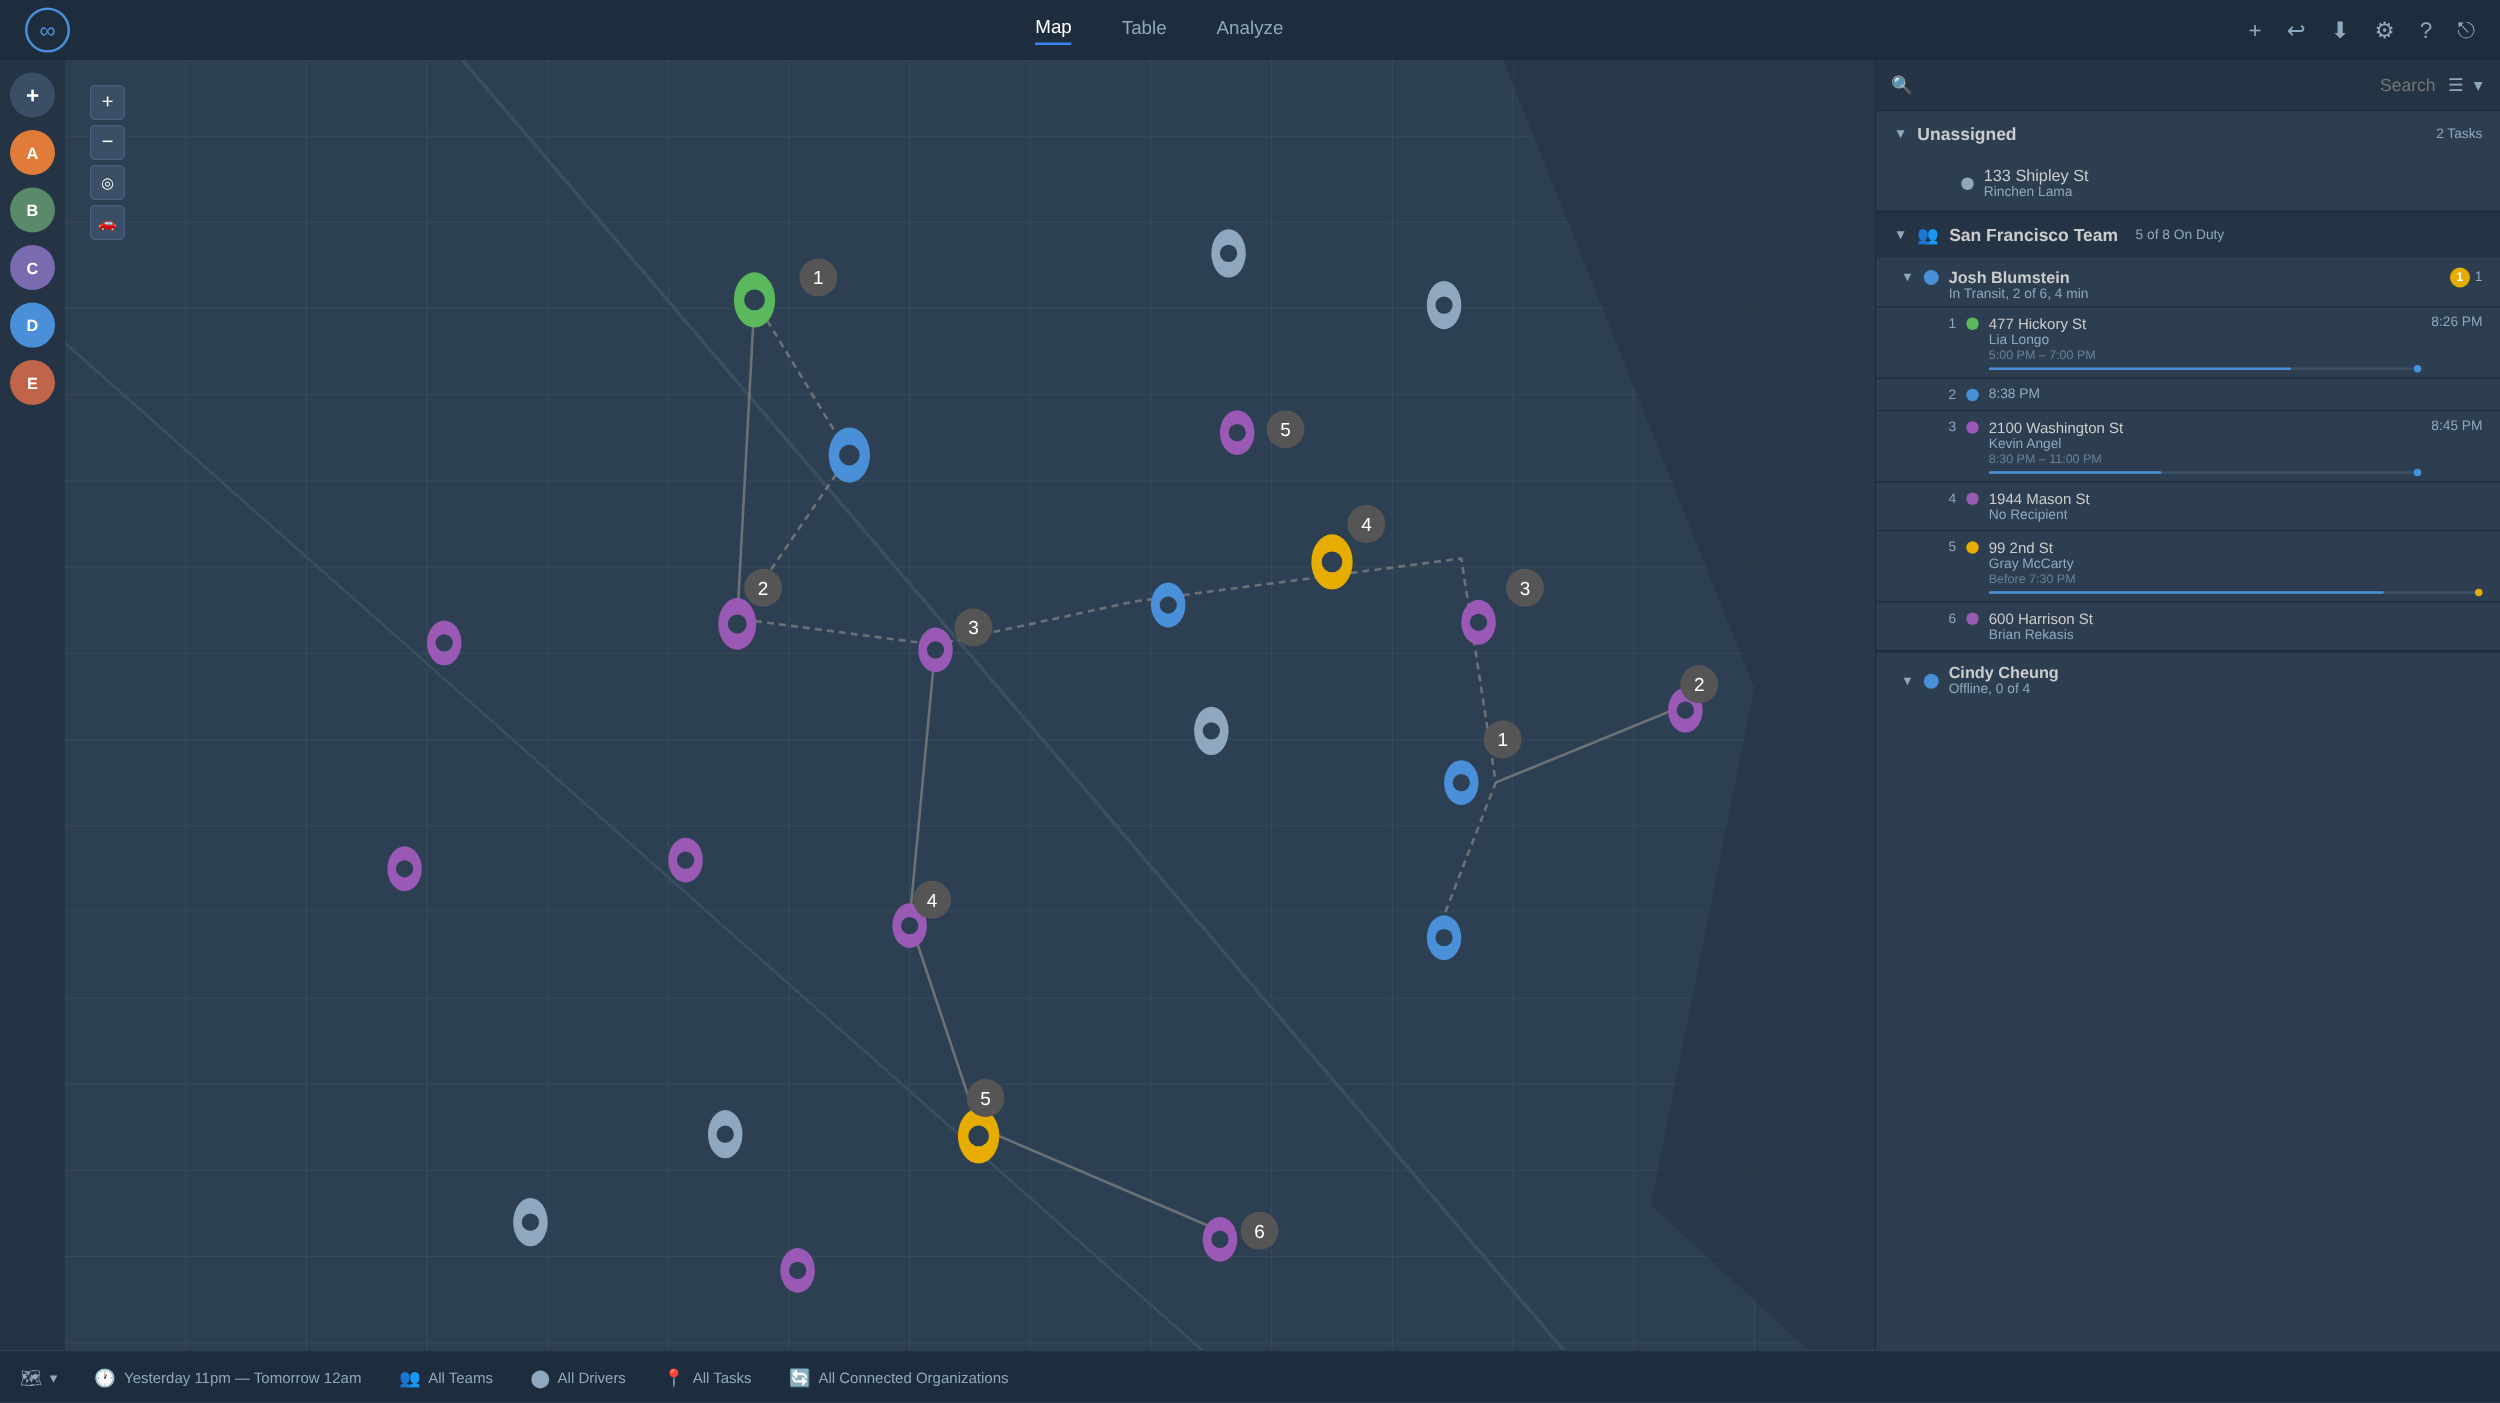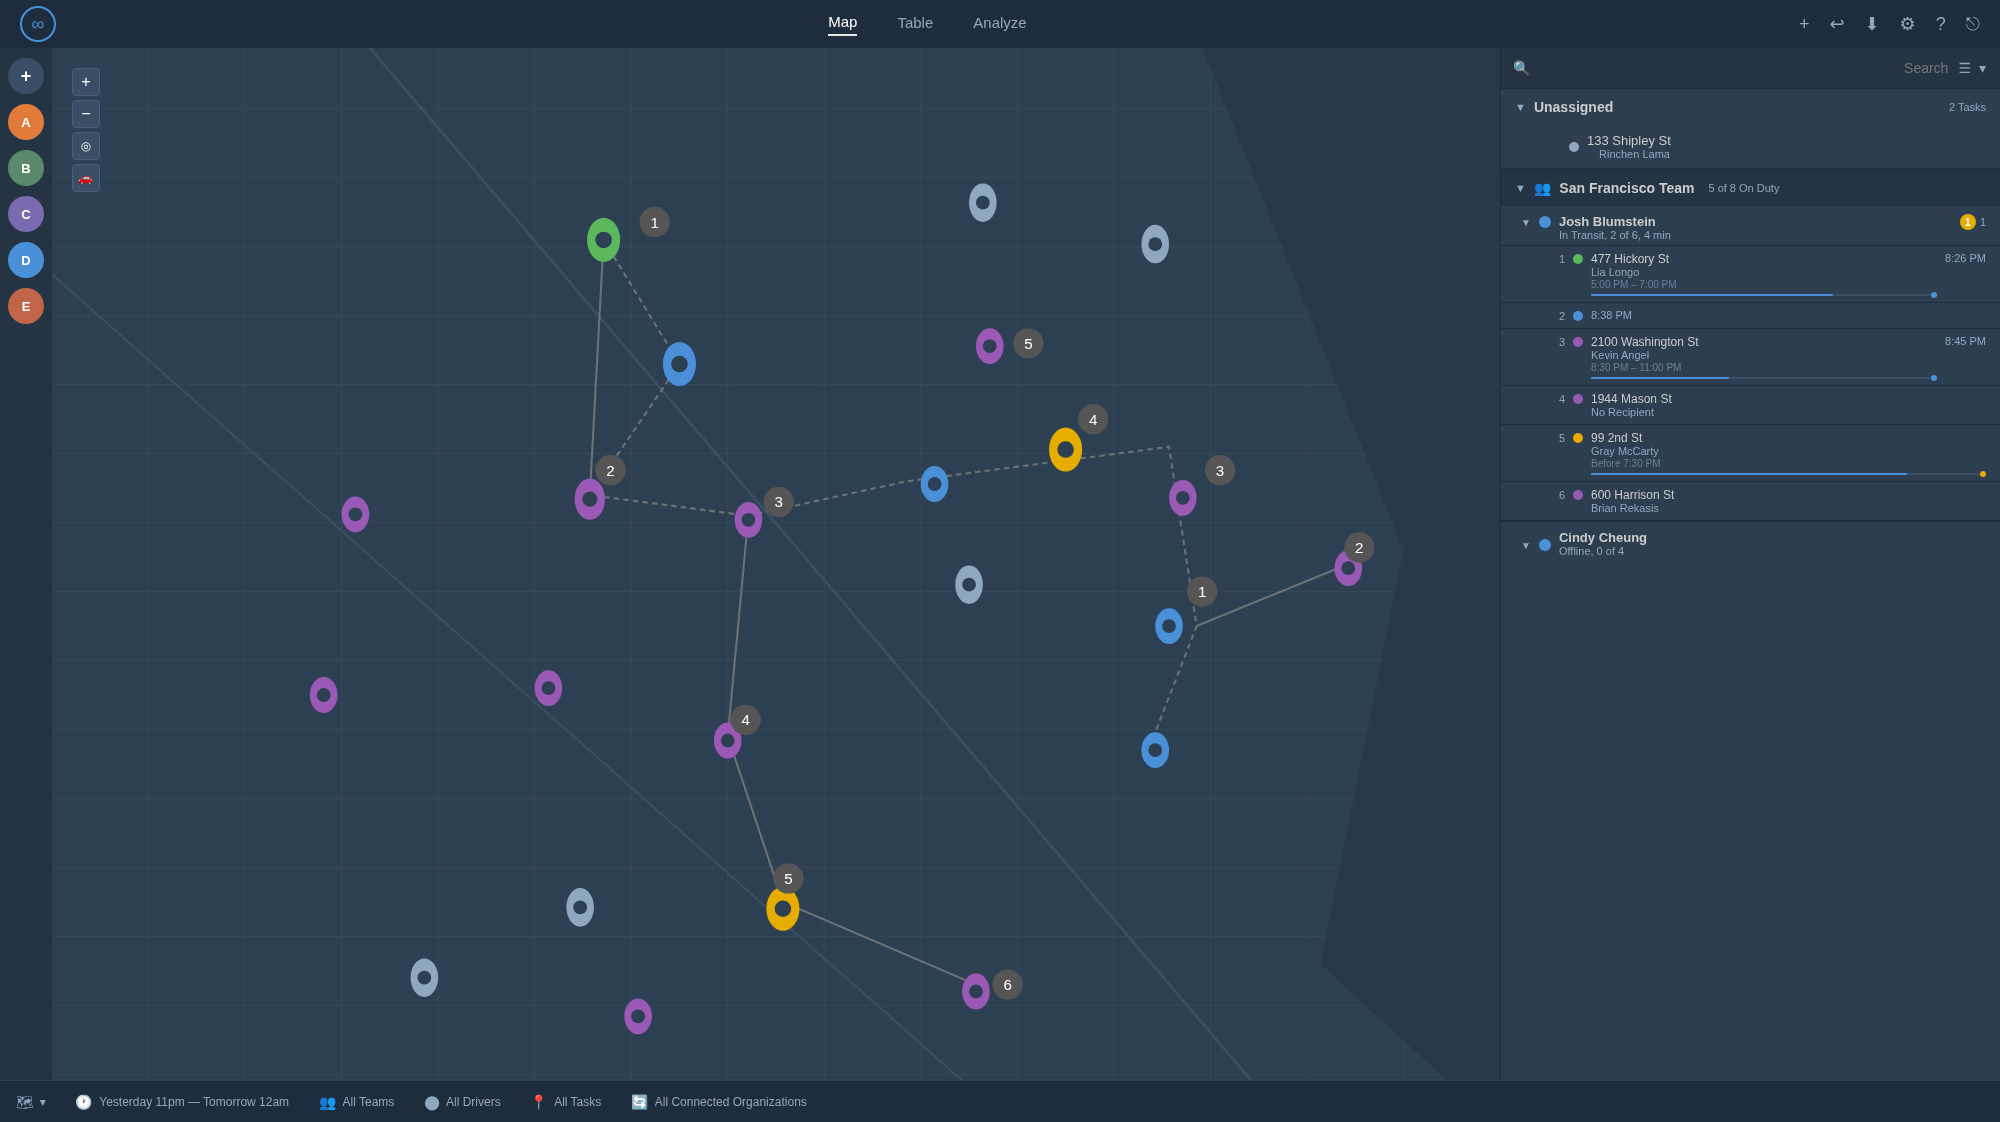--- a/index.html
+++ b/index.html
@@ -22,21 +22,21 @@
       border-radius: 50%;
       display: flex; align-items: center; justify-content: center;
     }
     .nav-center-tabs {
       display: flex; gap: 40px; align-items: center;
     }
     .nav-tab {
       color: #8fa8c0; font-size: 15px; cursor: pointer; padding-bottom: 4px;
     }
     .nav-tab.active {
-      color: #fff; border-bottom: 2px solid #e5e5e5;
+      color: #fff; border-bottom: 2px solid #3b82f6;
     }
     .nav-right {
       display: flex; align-items: center; gap: 20px;
     }
     .nav-icon-btn {
       color: #8fa8c0; font-size: 18px; cursor: pointer;
     }
 
     
     .main-content {
@@ -187,21 +187,21 @@
       border-bottom: 1px solid #253444;
       cursor: pointer;
     }
     .task-dot {
       width: 10px; height: 10px;
       border-radius: 50%;
       flex-shrink: 0;
     }
     .task-info { flex: 1; }
     .task-address { font-size: 13px; color: #ccc; }
-    .task-person { font-size: 11px; color: #8fa8c0; margin-left: 12px; }
+    .task-person { font-size: 11px; color: #8fa8c0; }
 
     
     .team-section-header {
       padding: 10px 14px;
       display: flex;
       align-items: center;
       gap: 8px;
       background: #253444;
       cursor: pointer;
       border-top: 1px solid #1e2d3d;

